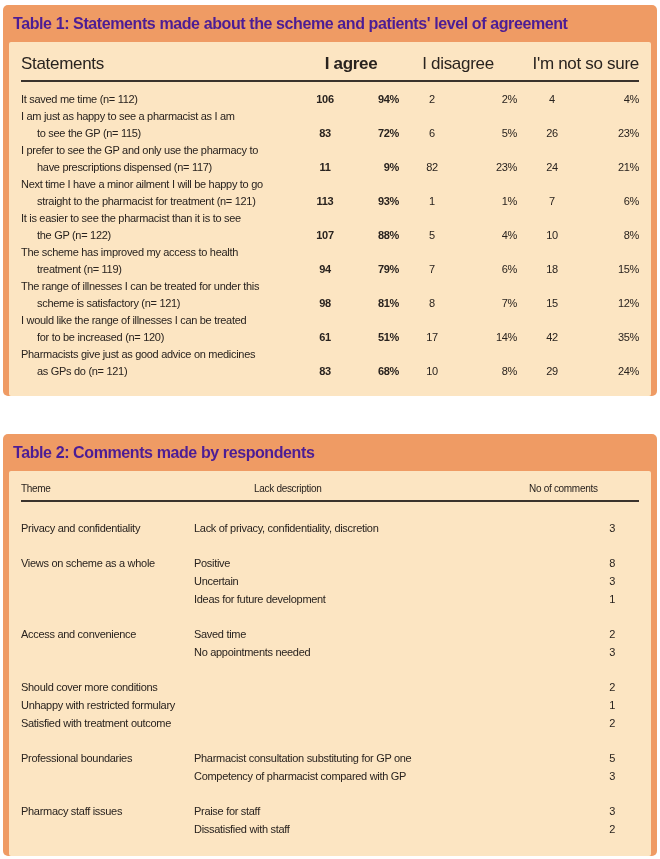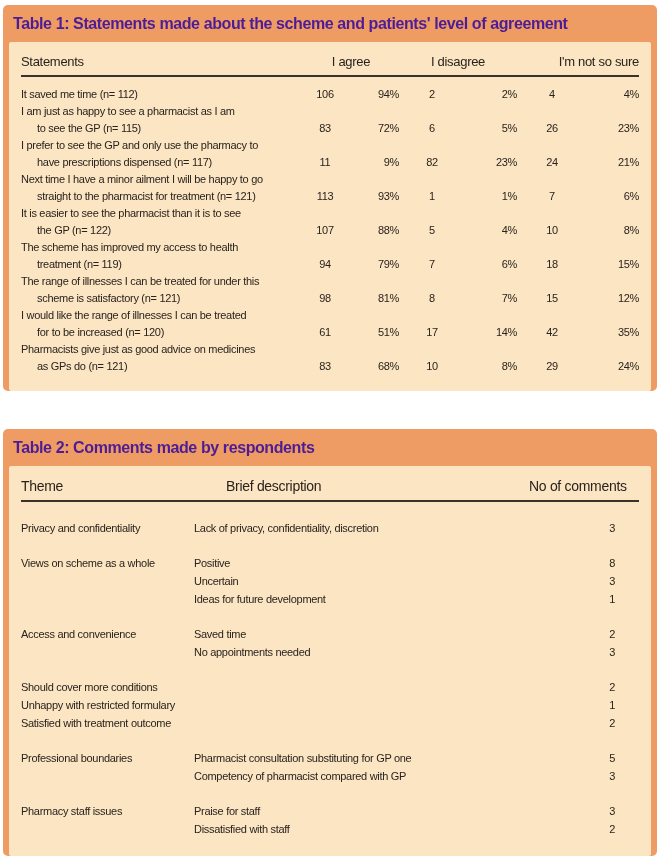--- a/index.html
+++ b/index.html
@@ -30,38 +30,38 @@
   }
   .frame-body{
     background:var(--body-bg);
     margin:0 6px 6px 6px;
     border-radius:2px;
     padding:10px 12px 16px 12px;
   }
   .rule{height:2px;background:var(--rule);margin:6px 0 9px 0;}
   
   .t1-head,.t1-row{display:flex;align-items:flex-end;}
-  .t1-head{font-size:13px;letter-spacing:-0.3px;padding-top:2px;}
+  .t1-head{font-size:17px;letter-spacing:-0.3px;padding-top:2px;}
   .t1-col-statement{flex:1;}
-  .t1-g1{width:96px;}
+  .t1-g1{width:96px;font-weight:bold;}
   .t1-g2{width:118px;}
   .t1-g3{width:122px;}
   .t1-head .t1-g1,.t1-head .t1-g2{text-align:center;}
   .t1-head .t1-g3{text-align:right;}
   .t1-row{font-size:11px;letter-spacing:-0.3px;line-height:17px;}
   .t1-statement{
     flex:1;
     white-space:pre-line;
     padding-left:16px;text-indent:-16px; 
   }
   .t1-group{display:flex;justify-content:flex-end;}
   .t1-count{flex:1;text-align:center;}
   .t1-pct{width:40px;text-align:right;margin-left:12px;}
   
-  .t2-head{display:flex;font-size:14px;letter-spacing:-0.3px;padding-top:2px;}
+  .t2-head{display:flex;font-size:10px;letter-spacing:-0.3px;padding-top:2px;gap:28px;}
   .t2-col-theme{width:205px;}
   .t2-col-desc{flex:1;}
   .t2-col-count{width:110px;text-align:left;}
   .t2-groups{padding-top:8px;}
   .t2-group{display:flex;margin-bottom:17px;font-size:11px;letter-spacing:-0.3px;line-height:18px;}
   .t2-group:last-child{margin-bottom:2px;}
   .t2-theme{width:173px;}
   .t2-items{flex:1;}
   .t2-item{display:flex;}
   .t2-desc{flex:1;}
@@ -234,21 +234,21 @@
   </div>
 </div>
   </div>
 </section>
 
 <section class="frame">
   <div class="frame-title">Table 2: Comments made by respondents</div>
   <div class="frame-body">
     <div class="t2-head">
       <div class="t2-col-theme">Theme</div>
-      <div class="t2-col-desc">Brief description</div>
+      <div class="t2-col-desc">Lack description</div>
       <div class="t2-col-count">No of comments</div>
     </div>
     <div class="rule"></div>
     <div id="t2-groups" class="t2-groups">
   <div class="t2-group">
     <div class="t2-theme">Privacy and confidentiality</div>
     <div class="t2-items">
   <div class="t2-item">
     <span class="t2-desc">Lack of privacy, confidentiality, discretion</span>
     <span class="t2-count">3</span>

